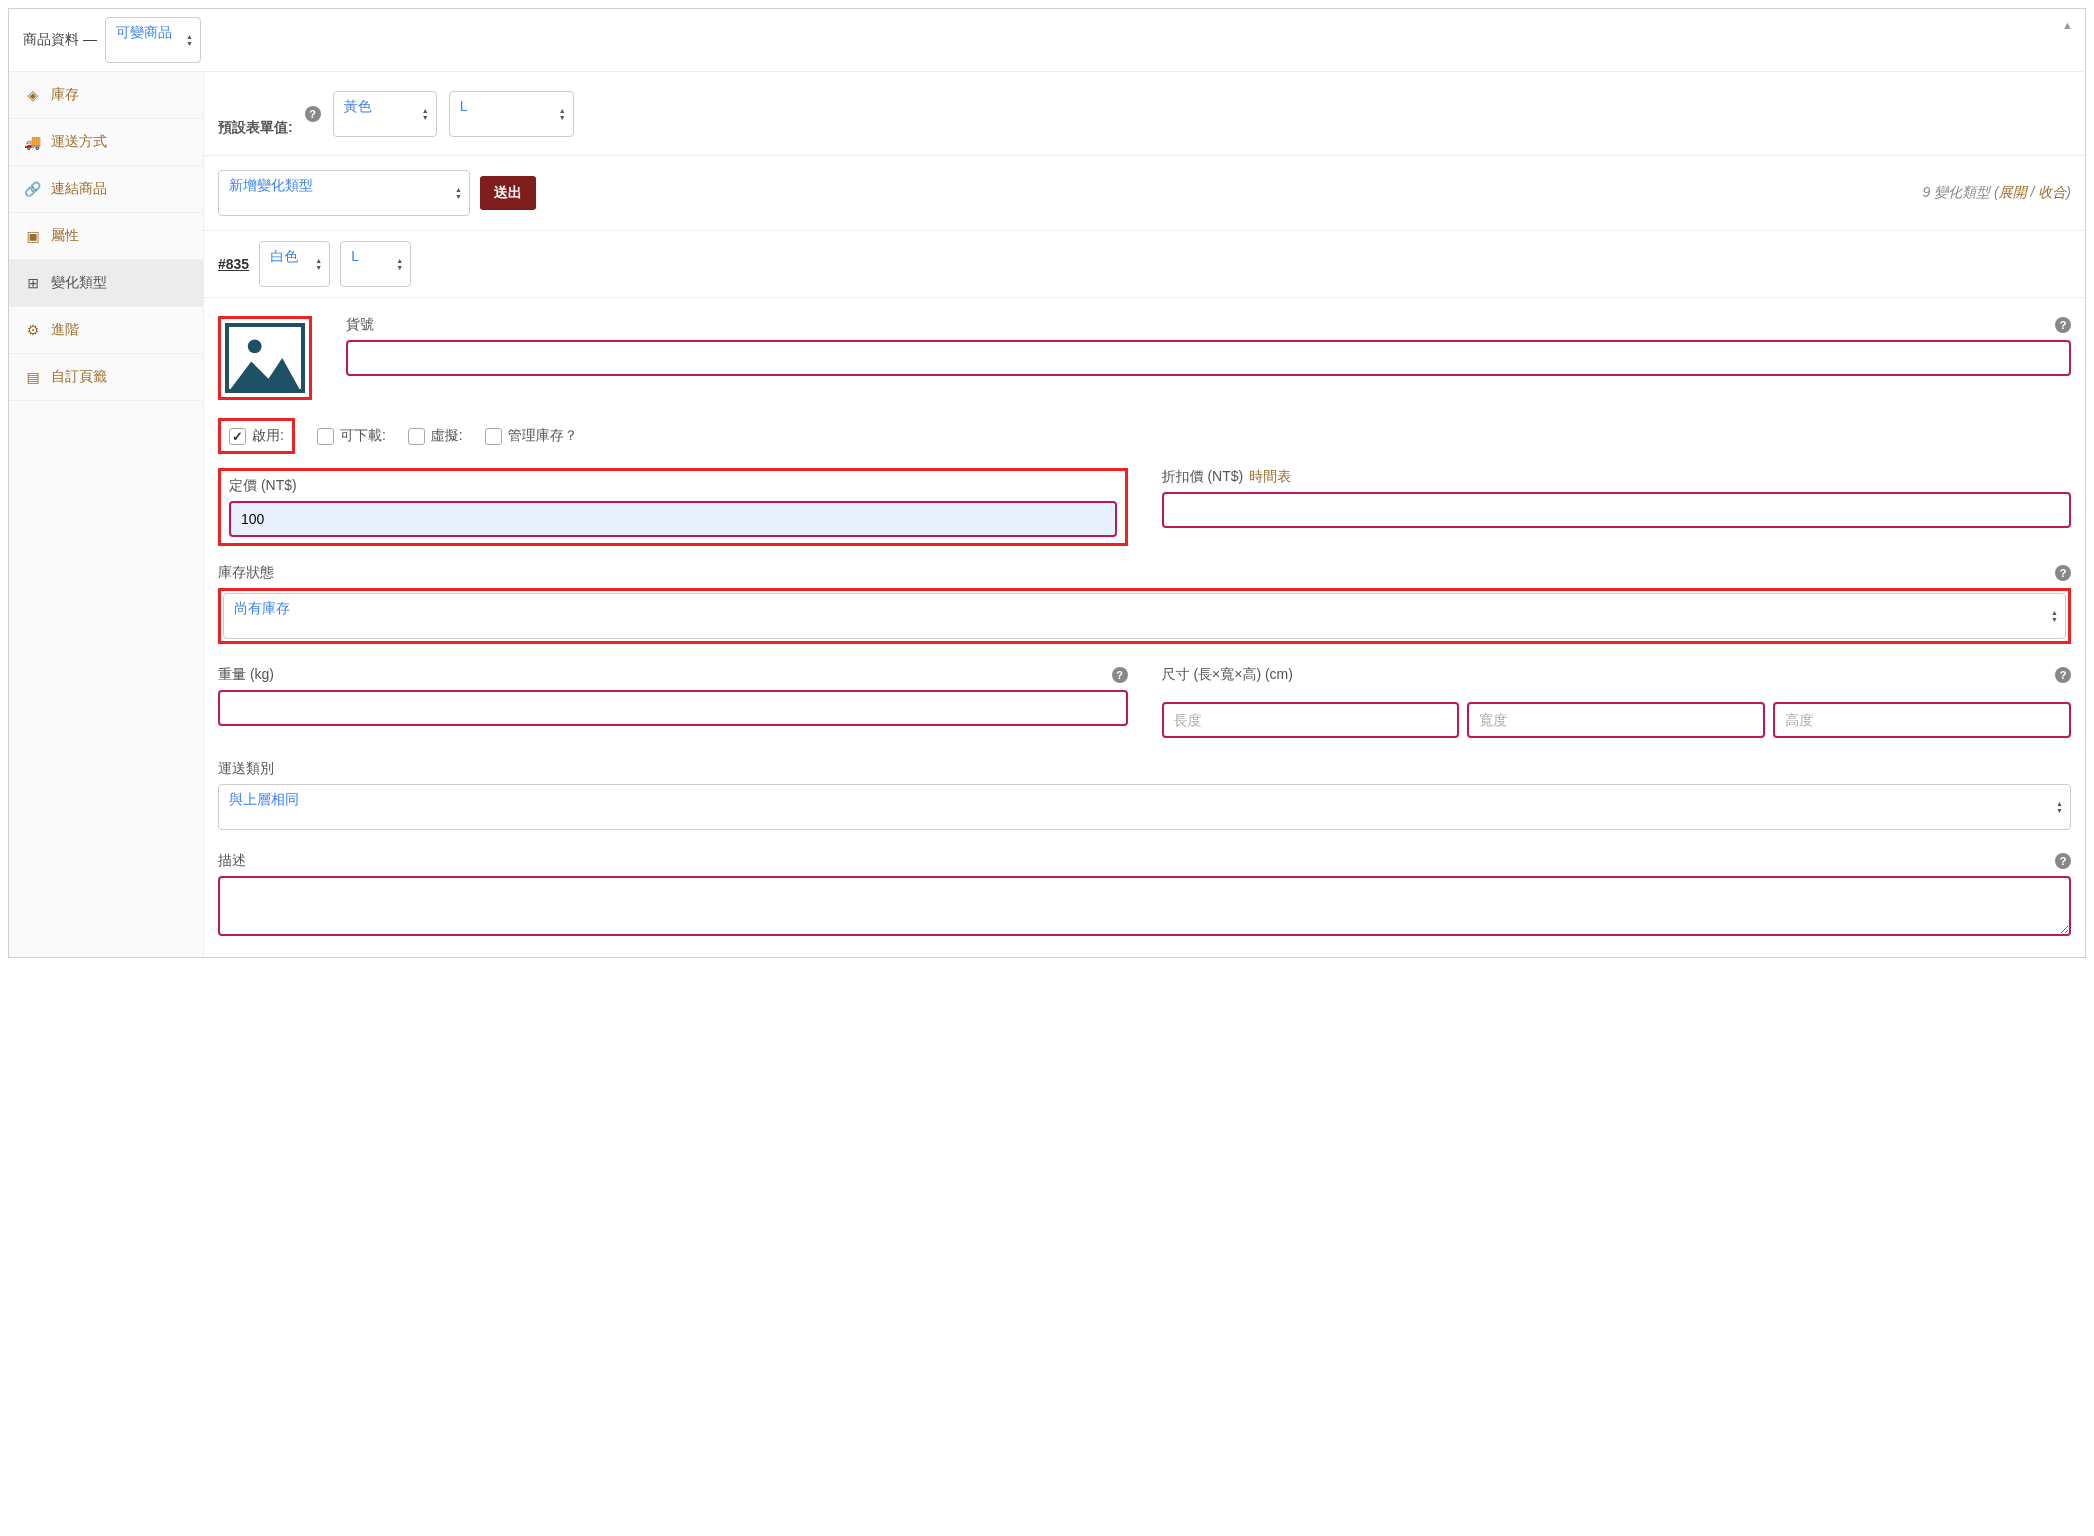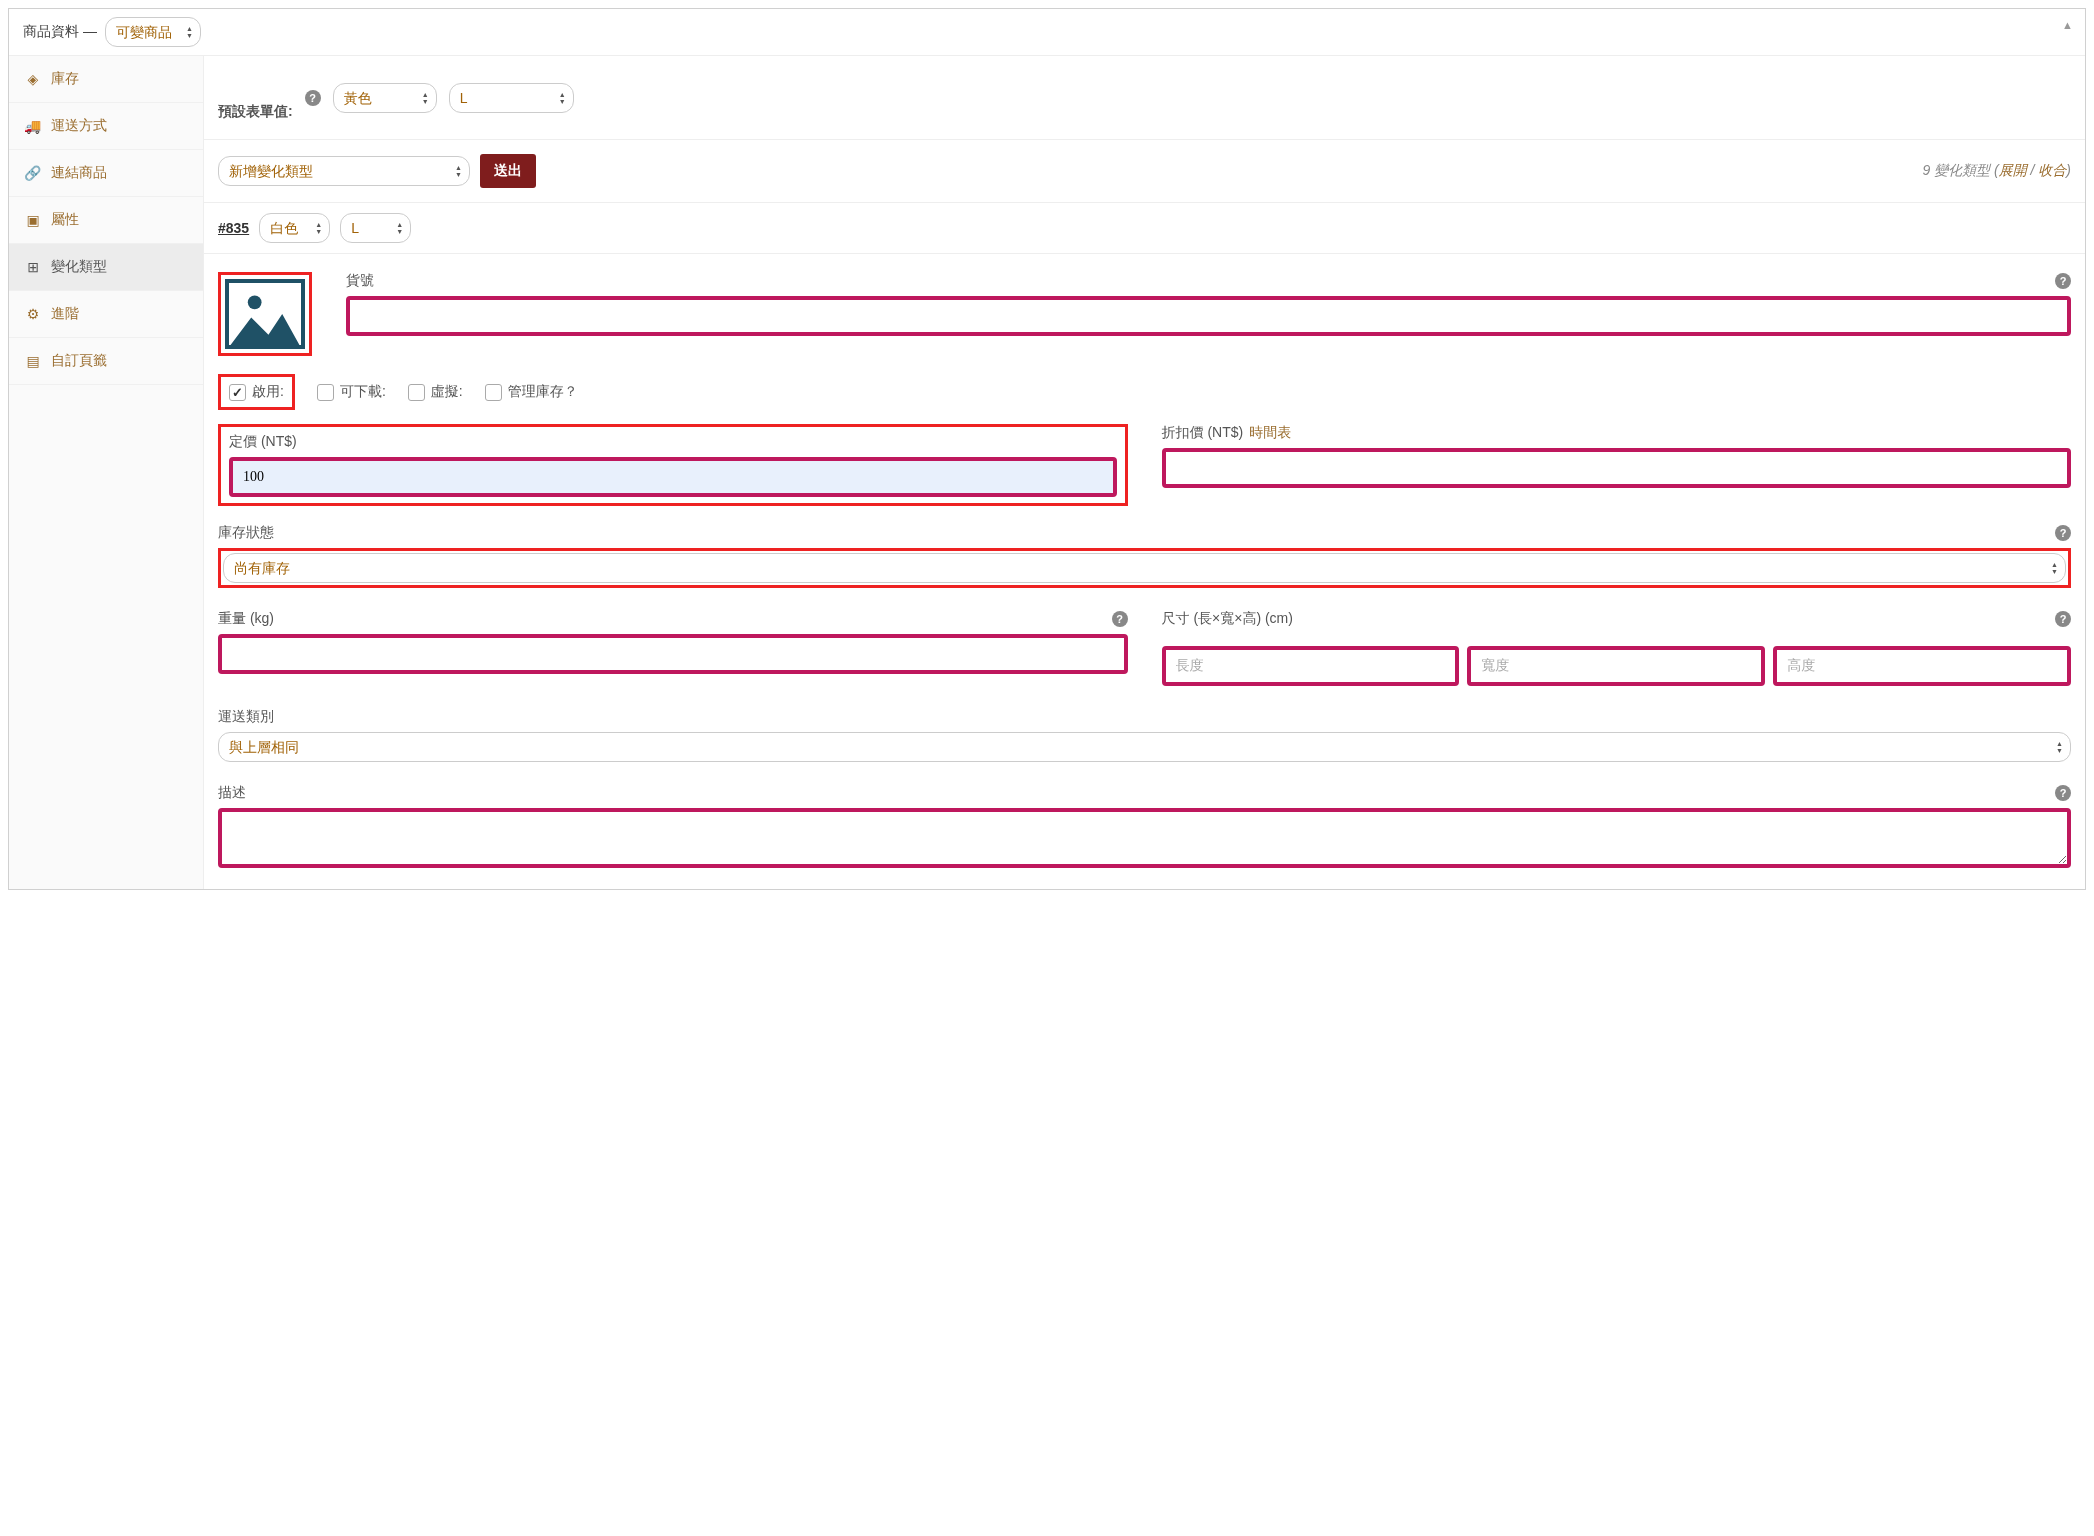--- a/index.html
+++ b/index.html
@@ -2,21 +2,21 @@
 <html><head>
 <meta charset="utf-8">
 <style>
 * { box-sizing: border-box; margin: 0; padding: 0; }
 body { font-family: -apple-system, "Helvetica Neue", Arial, sans-serif; font-size: 14px; color: #444; background: #fff; }
 
 .panel { border: 1px solid #d0d0d0; margin: 8px; position: relative; }
 .panel-header { display: flex; align-items: center; padding: 8px 14px; border-bottom: 1px solid #eee; gap: 8px; }
 .collapse-toggle { position: absolute; right: 12px; top: 10px; color: #999; cursor: pointer; font-size: 11px; }
 
-.select { appearance: none; -webkit-appearance: none; background: #fff; border: 1px solid #ccc; border-radius: 12px; padding: 6px 28px 6px 10px; font-size: 14px; color: #a16207; position: relative; font-family: inherit; }
+.select { appearance: none; -webkit-appearance: none; background: #fff; border: 1px solid #ccc; border-radius: 4px; padding: 6px 28px 22px 10px; font-size: 14px; color: #3b82f6; position: relative; font-family: inherit; }
 .select-wrap { position: relative; display: inline-block; }
 .select-wrap::after { content: ""; position: absolute; right: 10px; top: 50%; transform: translateY(-50%); width: 0; height: 0; pointer-events: none; }
 .select-wrap .arrows { position: absolute; right: 8px; top: 50%; transform: translateY(-50%); pointer-events: none; font-size: 10px; line-height: 7px; color: #555; }
 .select-wrap .arrows::before { content: "▲"; display: block; font-size: 7px; }
 .select-wrap .arrows::after { content: "▼"; display: block; font-size: 7px; }
 
 .body-wrap { display: flex; min-height: 800px; }
 .sidebar { width: 195px; background: #fafafa; border-right: 1px solid #eee; }
 .sidebar-item { display: flex; align-items: center; gap: 10px; padding: 14px 16px; color: #9a6d2f; cursor: pointer; border-bottom: 1px solid #f0f0f0; }
 .sidebar-item.active { background: #ececec; color: #555; }
@@ -35,21 +35,21 @@
 
 .row-variation-head { display: flex; align-items: center; gap: 10px; padding: 10px 14px; border-bottom: 1px solid #eee; }
 .var-id { font-weight: 700; color: #333; text-decoration: underline; }
 .row-variation-head .select { width: 71px; }
 
 .variation-body { padding: 18px 14px; }
 .two-col { display: flex; gap: 34px; margin-bottom: 18px; align-items: flex-start; }
 .col { flex: 1; }
 .field-label { color: #555; margin-bottom: 6px; display: flex; align-items: center; gap: 6px; }
 .field-label .help-icon { margin-left: auto; }
-.input-text { width: 100%; padding: 8px 10px; border: 4px solid #be185d; border-radius: 4px; font-size: 14px; font-family: Liberation Serif, serif; }
+.input-text { width: 100%; padding: 8px 10px; border: 2px solid #be185d; border-radius: 4px; font-size: 14px; font-family: Liberation Sans, sans-serif; }
 .input-text::placeholder { color: #aaa; }
 
 .red-box { border: 3px solid #e22; padding: 4px; display: inline-block; }
 .image-placeholder { width: 80px; height: 70px; border: 4px solid #1f5166; display: flex; align-items: flex-end; justify-content: center; position: relative; overflow: hidden; }
 .image-placeholder svg { width: 100%; height: 100%; }
 
 .checkbox-row { display: flex; align-items: center; gap: 22px; margin-top: 14px; margin-bottom: 8px; }
 .checkbox-group { display: flex; align-items: center; gap: 6px; color: #555; }
 .checkbox-box { width: 17px; height: 17px; border: 1px solid #aaa; border-radius: 3px; display: inline-flex; align-items: center; justify-content: center; background: #fff; }
 .checkbox-box.checked::after { content: "✓"; font-size: 13px; color: #333; font-weight: bold; }

